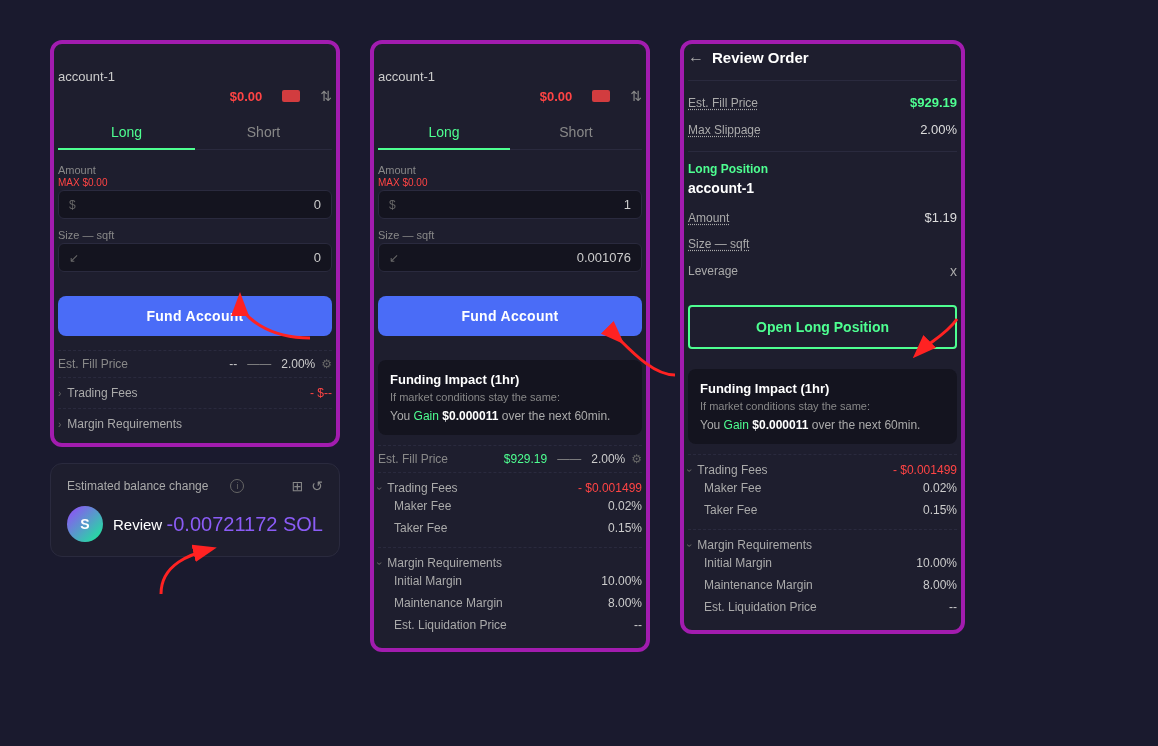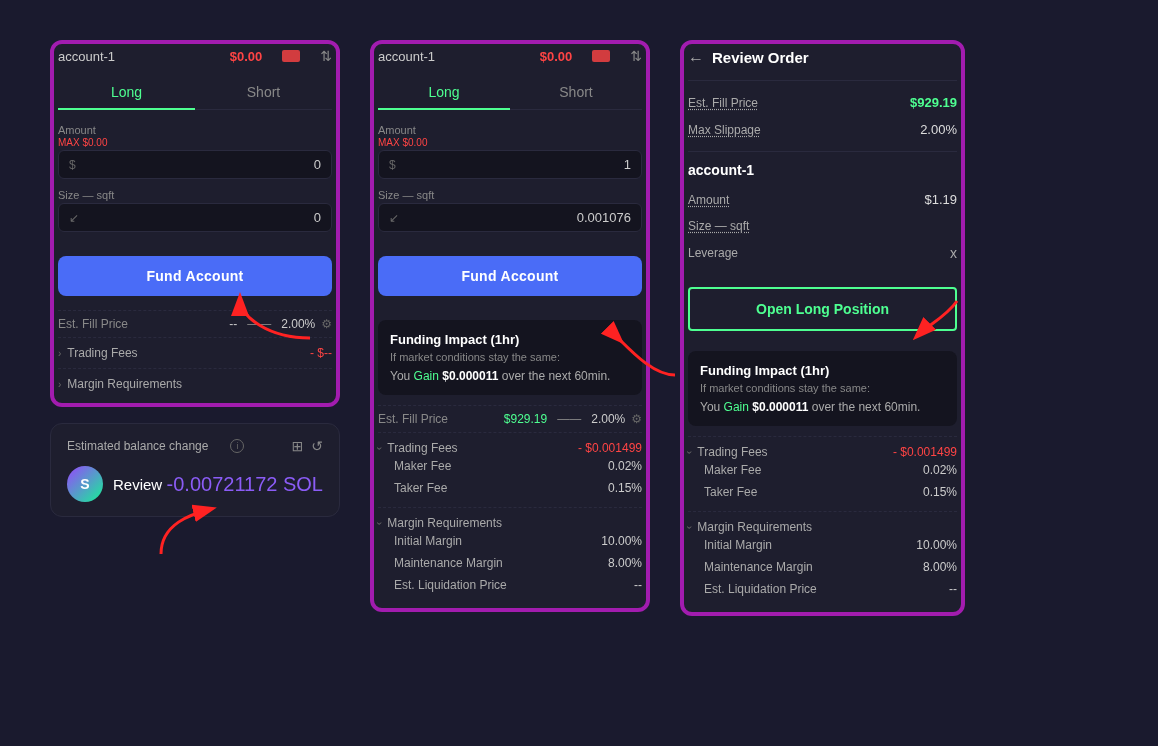--- a/index.html
+++ b/index.html
@@ -49,20 +49,21 @@
     .balance-red {
       color: #ff4444;
       font-size: 13px;
       font-weight: 600;
     }
 
     .header-icons {
       display: flex;
       align-items: center;
       gap: 20px;
+      margin-top: 40px;
     }
 
     .icon-rect {
       width: 18px;
       height: 12px;
       background: #ff4444;
       border-radius: 2px;
       opacity: 0.8;
     }
 
@@ -707,20 +708,21 @@
       </div>
 
       <div class="review-row">
         <span class="review-label">Max Slippage</span>
         <span class="review-value">2.00%</span>
       </div>
 
       <div class="divider"></div>
 
       <div class="position-section">
+        <div class="position-label">Long Position</div>
         <div class="position-name">account-1</div>
 
         <div class="review-row">
           <span class="review-label">Amount</span>
           <span class="review-value">$1.19</span>
         </div>
 
         <div class="review-row">
           <span class="review-label">Size — sqft</span>
           <span class="review-value"></span>

